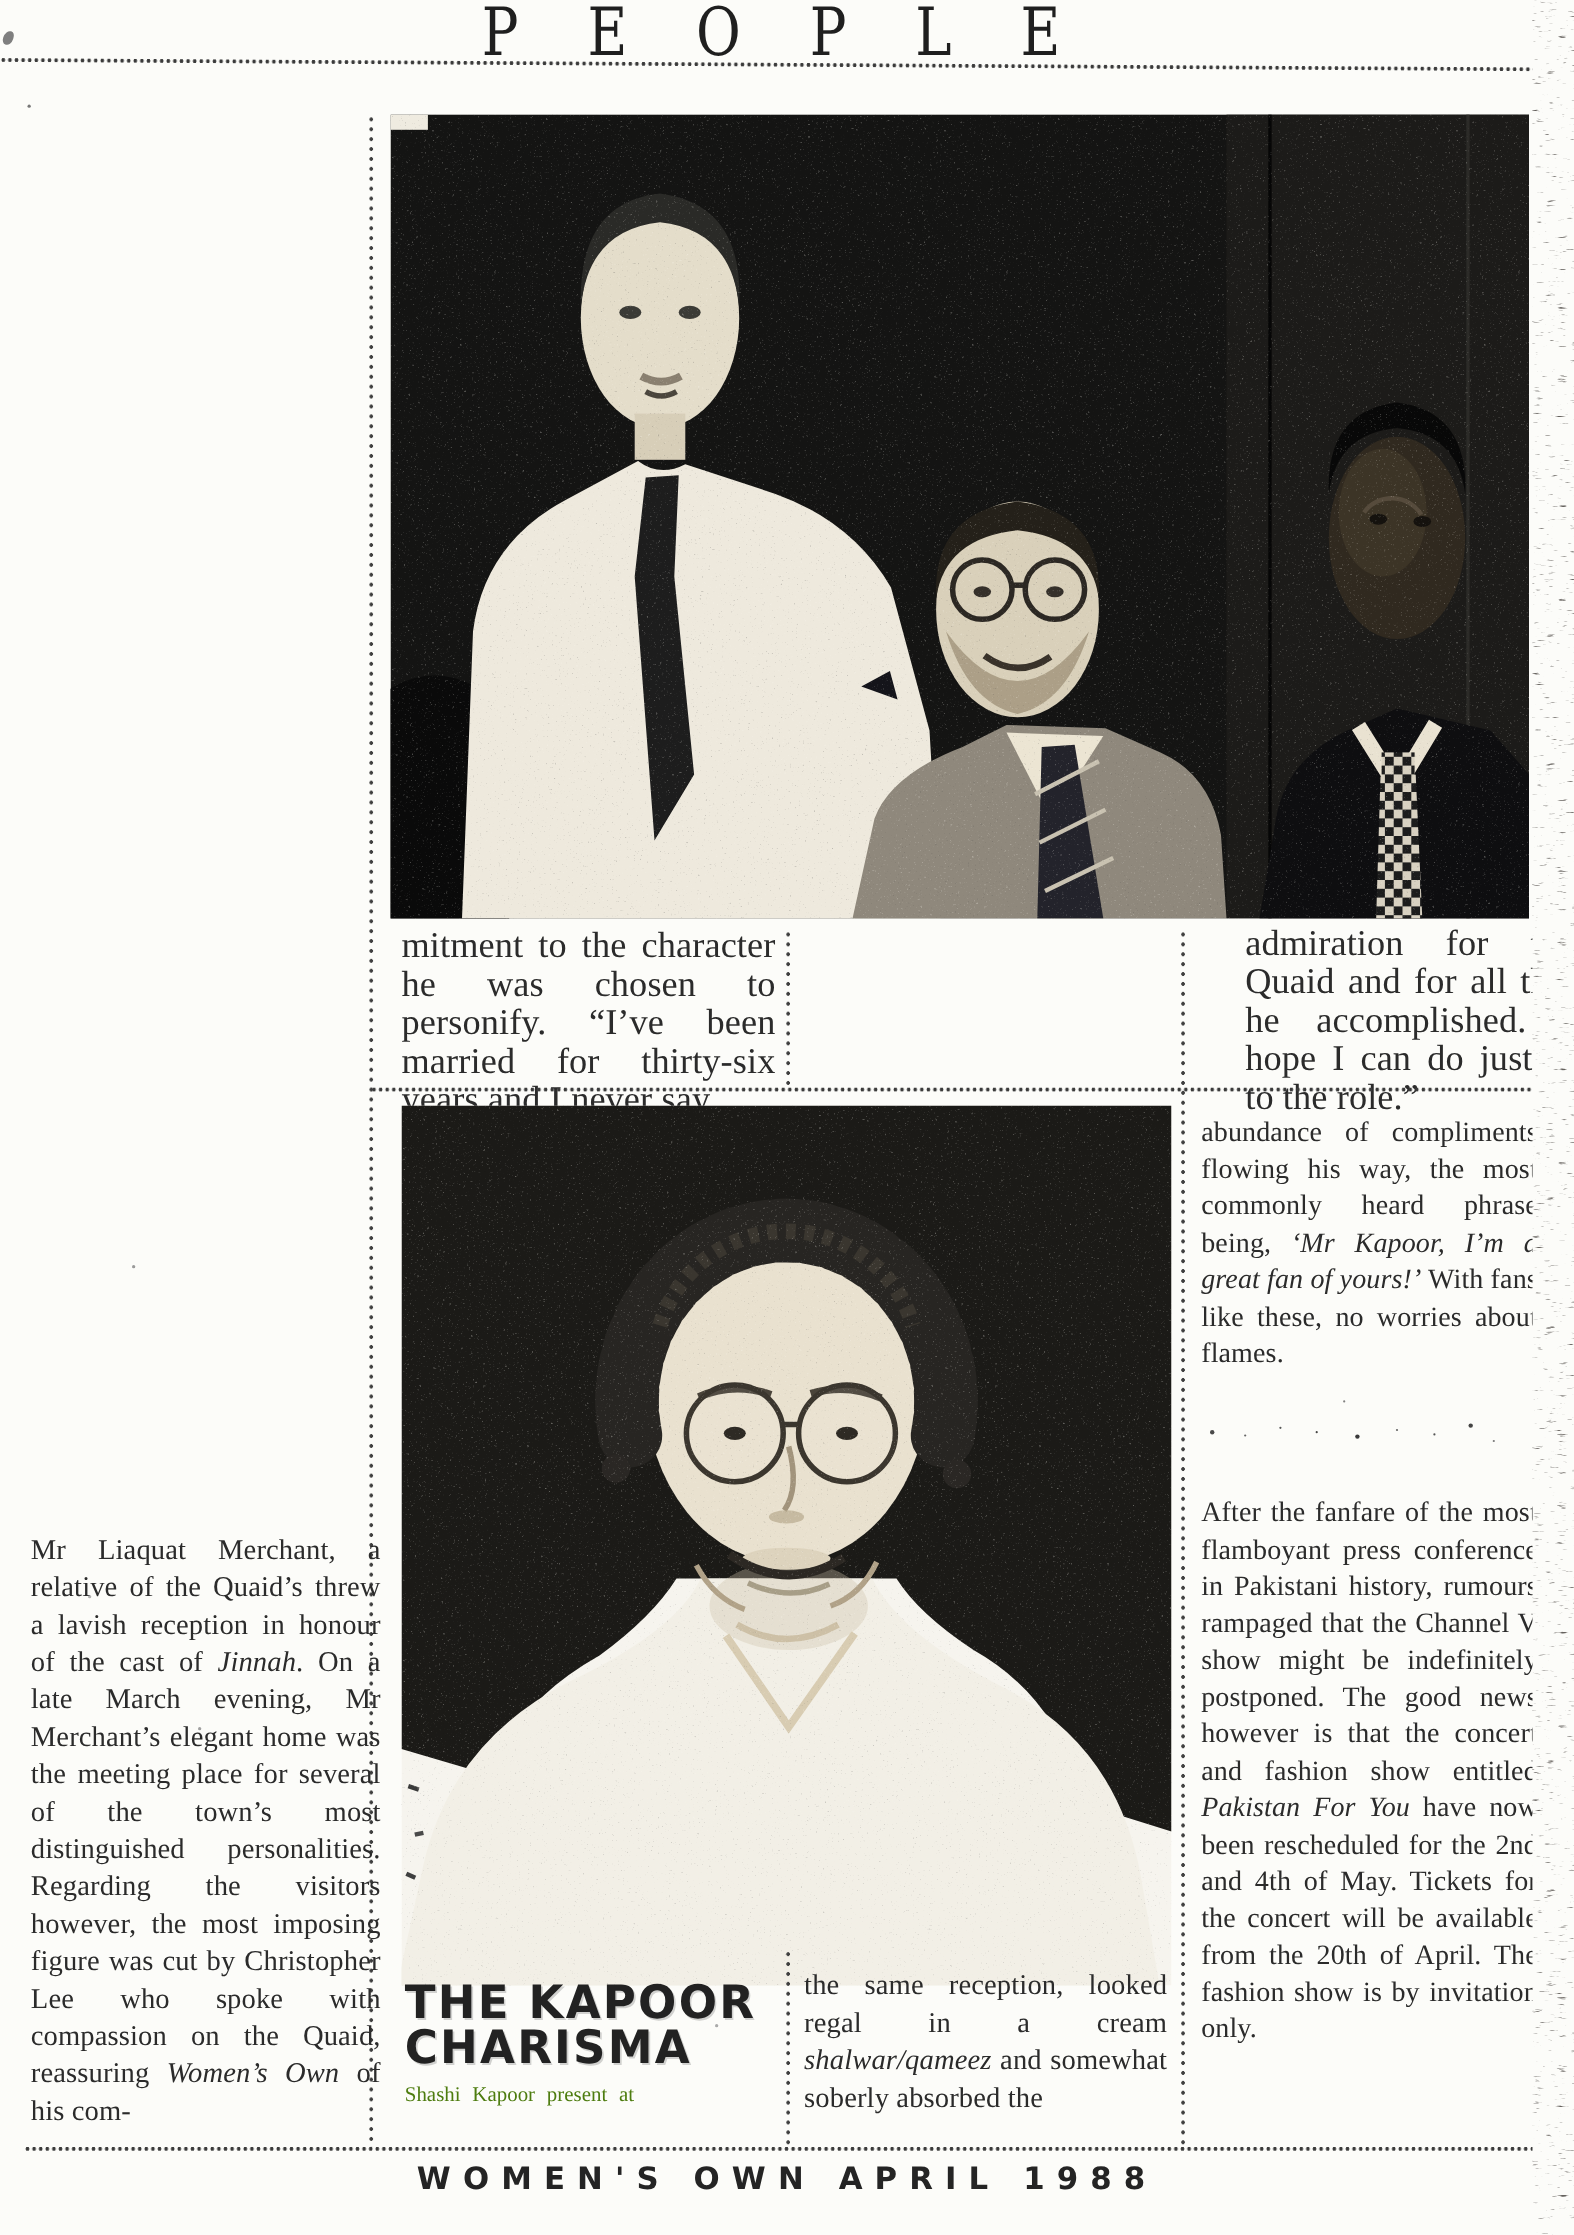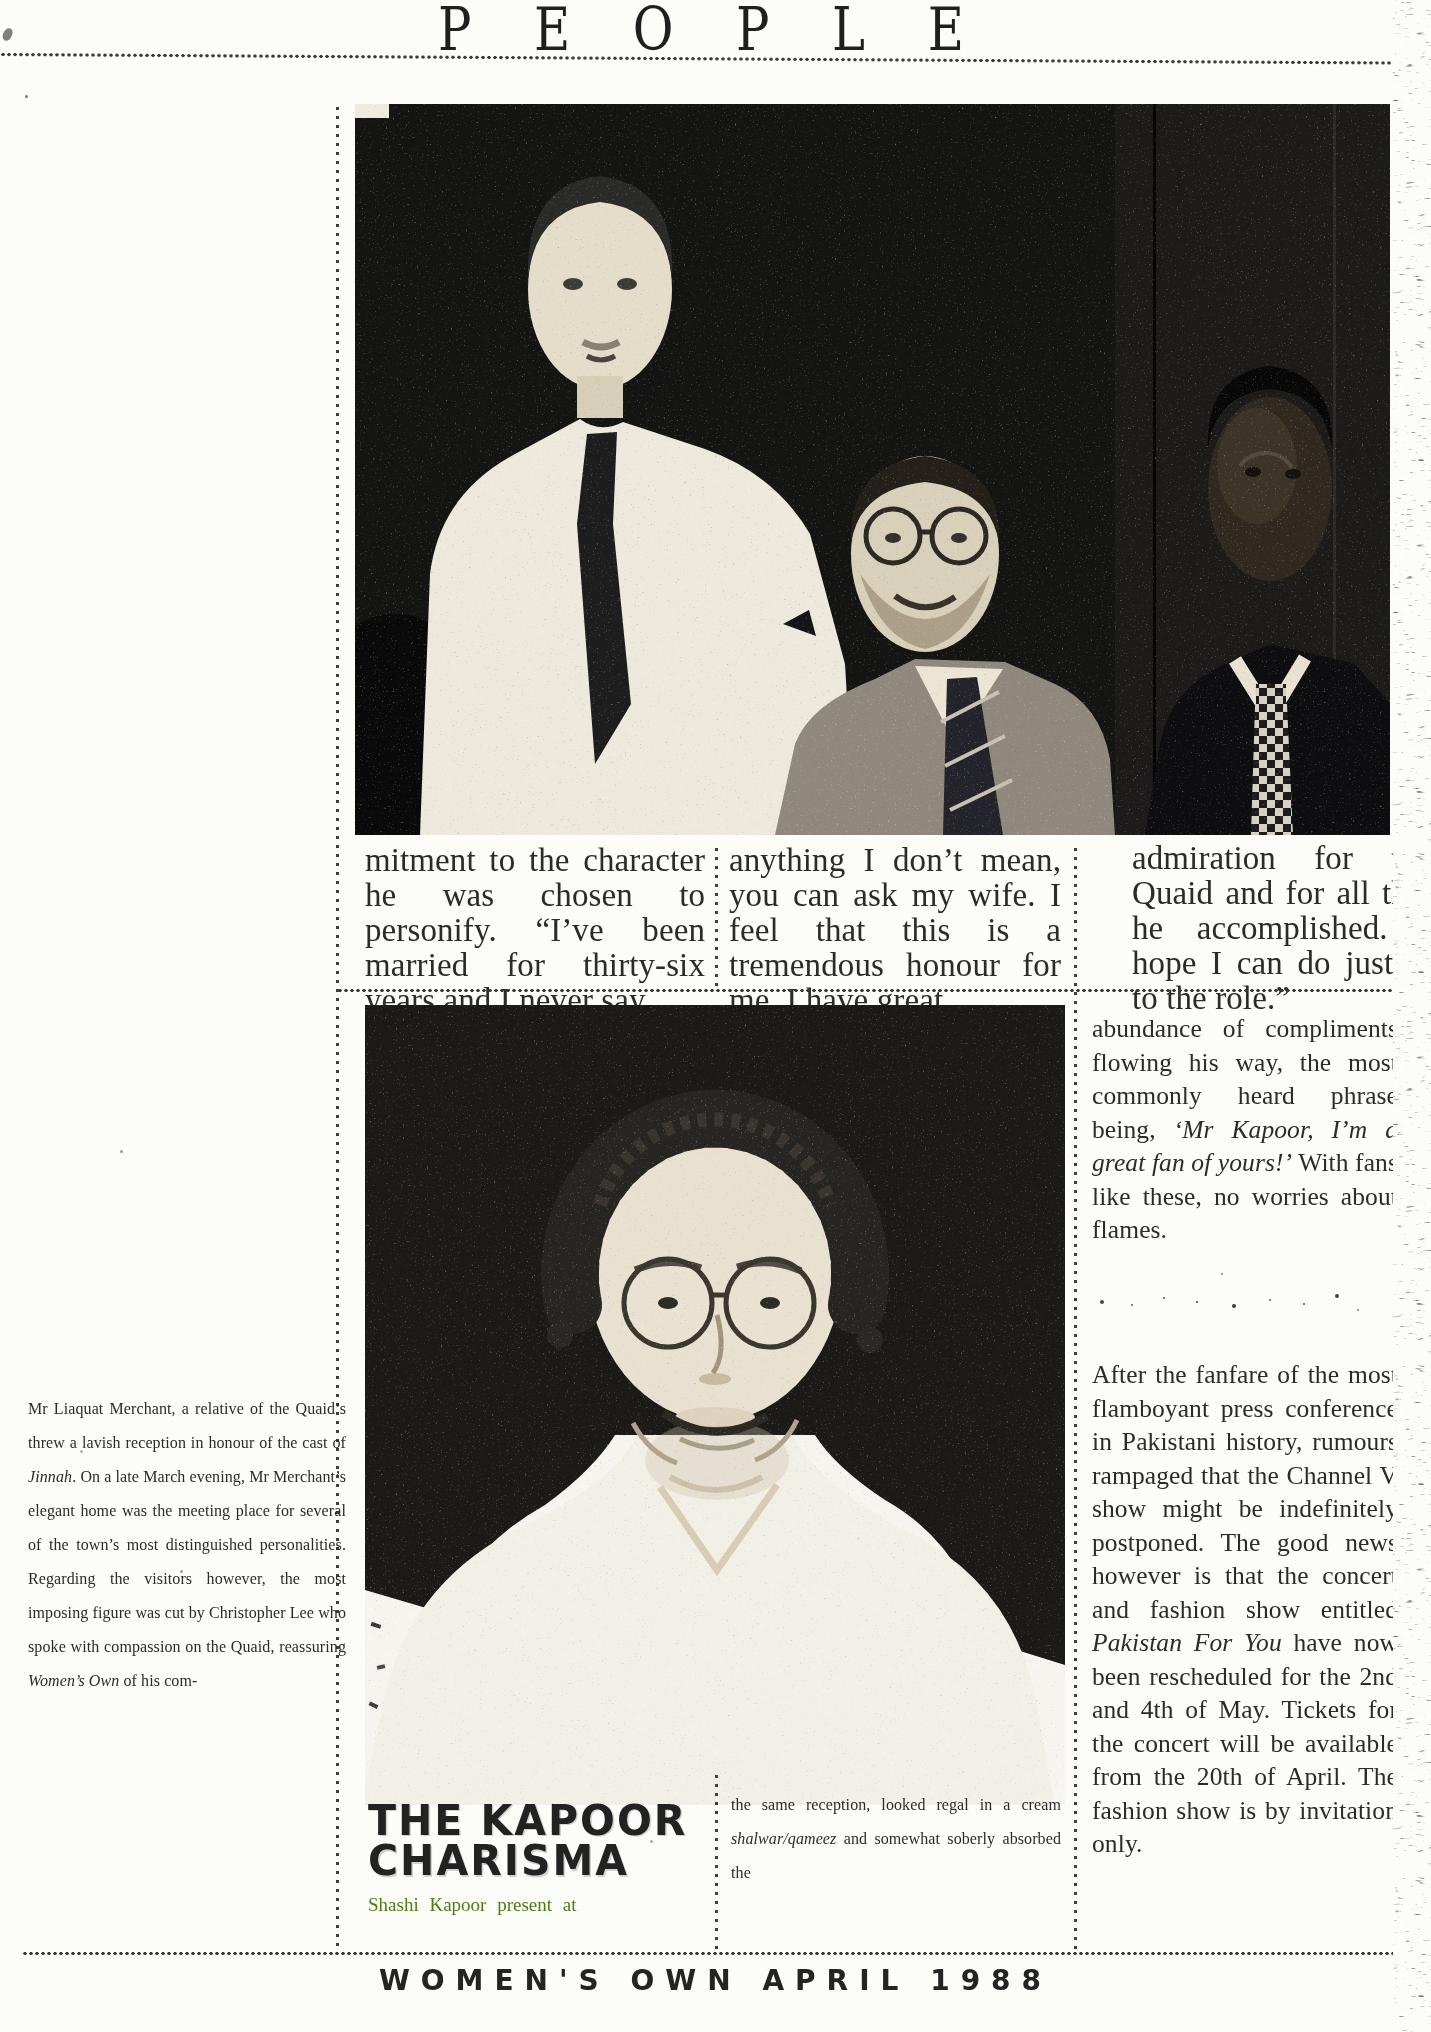--- a/index.html
+++ b/index.html
@@ -30,21 +30,21 @@
   .v-sep3{left:714px;top:1772px;height:180px;}
   
   .photo{position:absolute;}
   .photo svg{display:block;width:100%;height:100%;}
   .photo-group{left:355px;top:104px;width:1035px;height:731px;}
   .photo-portrait{left:365px;top:1005px;width:700px;height:800px;}
   .edge-band{position:absolute;right:0;top:0;width:38px;height:2032px;}
   .edge-band svg{display:block;width:100%;height:100%;}
   
   .col{
-    position:absolute;text-align:justify;font-size:16px;line-height:34px;
+    position:absolute;text-align:justify;font-size:26px;line-height:34px;
     color:#2b2b2b;letter-spacing:.1px;
   }
   .col .it{font-style:italic;}
   .cap{font-size:33px;line-height:35px;}
   .cap1{left:365px;top:843px;width:340px;}
   .cap2{left:729px;top:843px;width:332px;}
   .cap3{left:1092px;top:841px;width:300px;margin-left:40px;}
   .left-col{left:28px;top:1392px;width:318px;}
   .rc{left:1092px;width:306px;font-size:25.5px;line-height:33.5px;}
   .rc1{top:1012px;}
@@ -158,21 +158,20 @@
       <rect x="901" y="580" width="30" height="26" fill="url(#check)"></rect>
       <path d="M900,602 L932,600 L938,731 L896,731 Z" fill="url(#check)"></path>
 
       <rect width="1035" height="731" filter="url(#gw)" opacity="0.38"></rect>
       <rect width="1035" height="731" filter="url(#gb)" opacity="0.3"></rect>
     </svg>
   </div>
 
   <div class="col cap cap1">mitment to the character he was chosen to personify. “I’ve been married for thirty-six years and I never say</div>
   <div class="rule-v v-sep1"></div>
-  <div class="col cap cap2">anything I don’t mean, you can ask my wife. I feel that this is a tremendous honour for me. I have great</div>
   <div class="rule-v v-sep2"></div>
   <div class="col cap cap3">admiration for the Quaid and for all that he accomplished. I hope I can do justice to the role.”</div>
   <div class="rule-h caption-rule"></div>
   <div class="rule-v v-left"></div>
 
   <div class="photo photo-portrait" aria-label="Shashi Kapoor in a cream shirt">
     <svg viewBox="0 0 700 800" preserveAspectRatio="none">
       <rect width="700" height="800" fill="#f6f4ee"></rect>
       <path fill="#1b1a17" d="M0,0 H700 V660 L620,635 Q600,540 520,495 Q470,462 450,430 L250,430 Q228,465 180,500 Q100,545 85,610 L0,585 Z"></path>
       <path fill="#f2efe6" d="M-5,805 L20,690 Q45,580 150,525 Q250,478 272,430 L428,430 Q452,480 545,528 Q650,580 672,700 L690,805 Z"></path>

